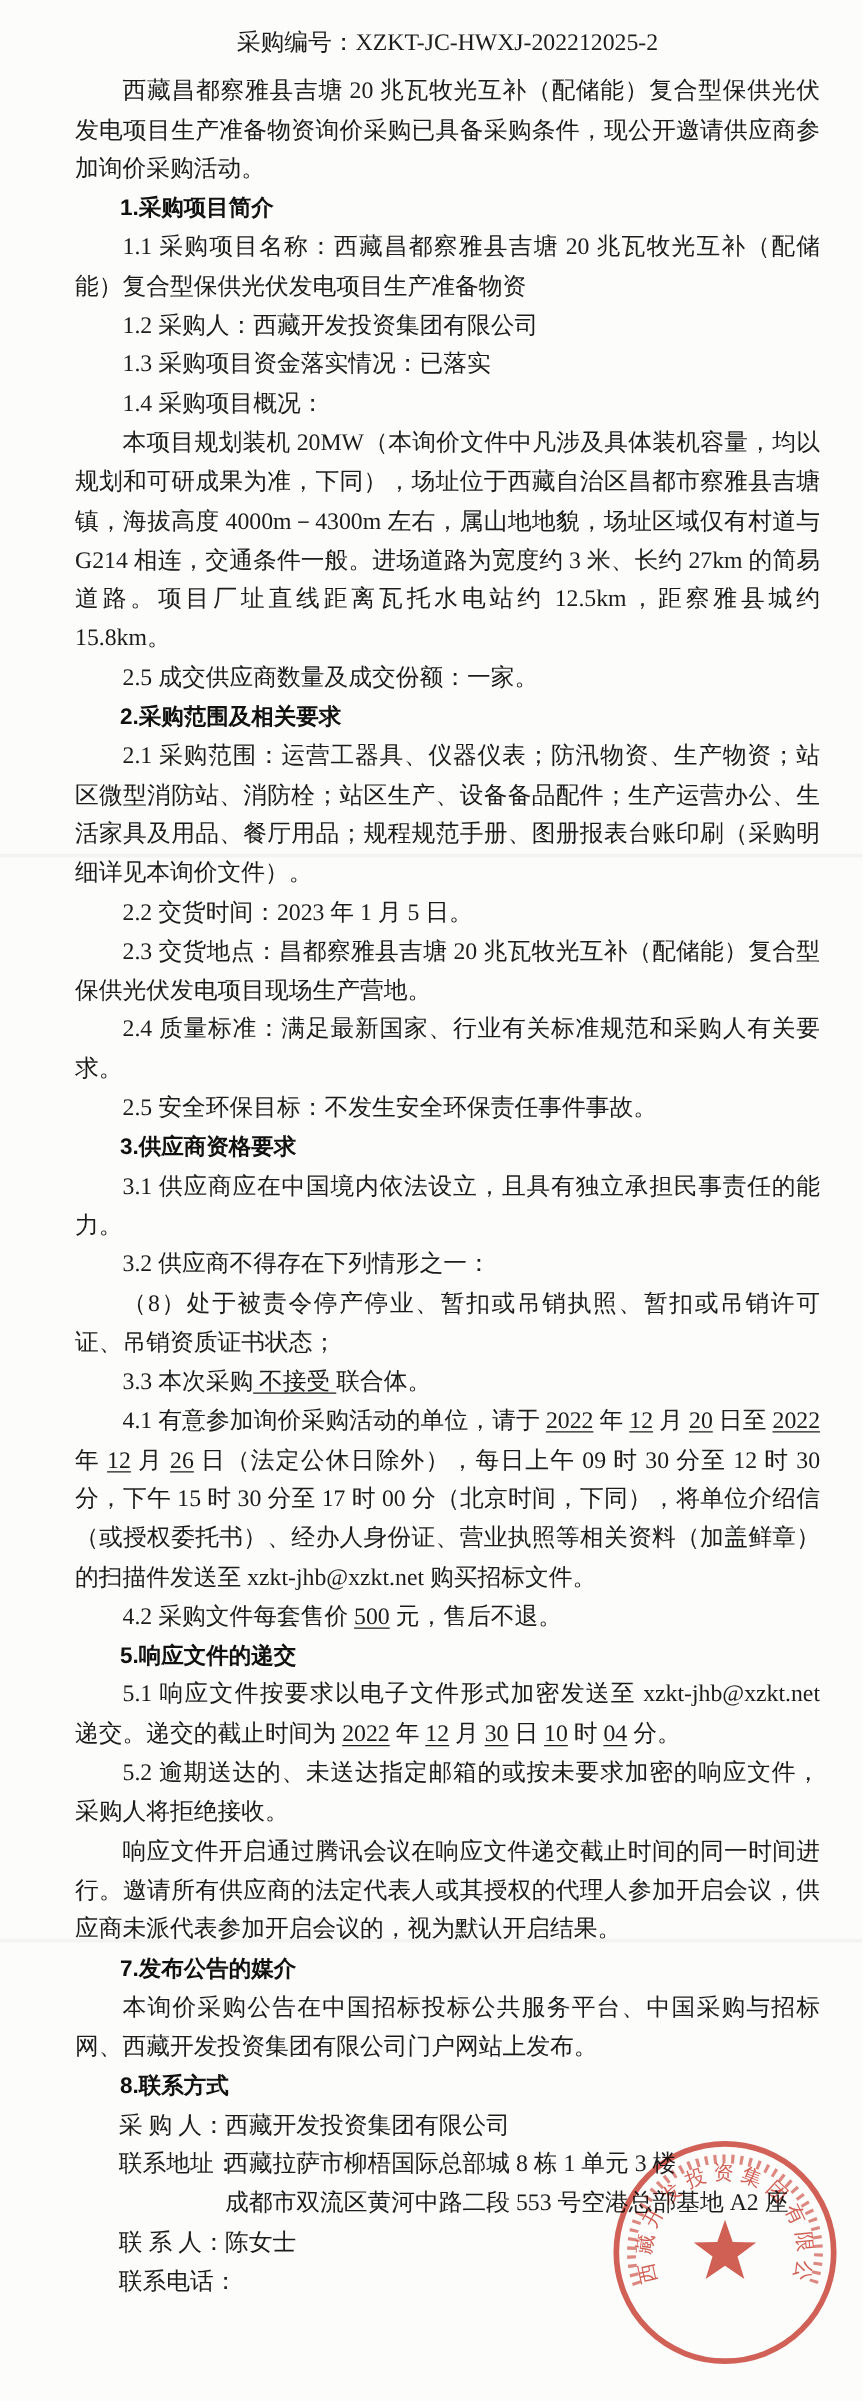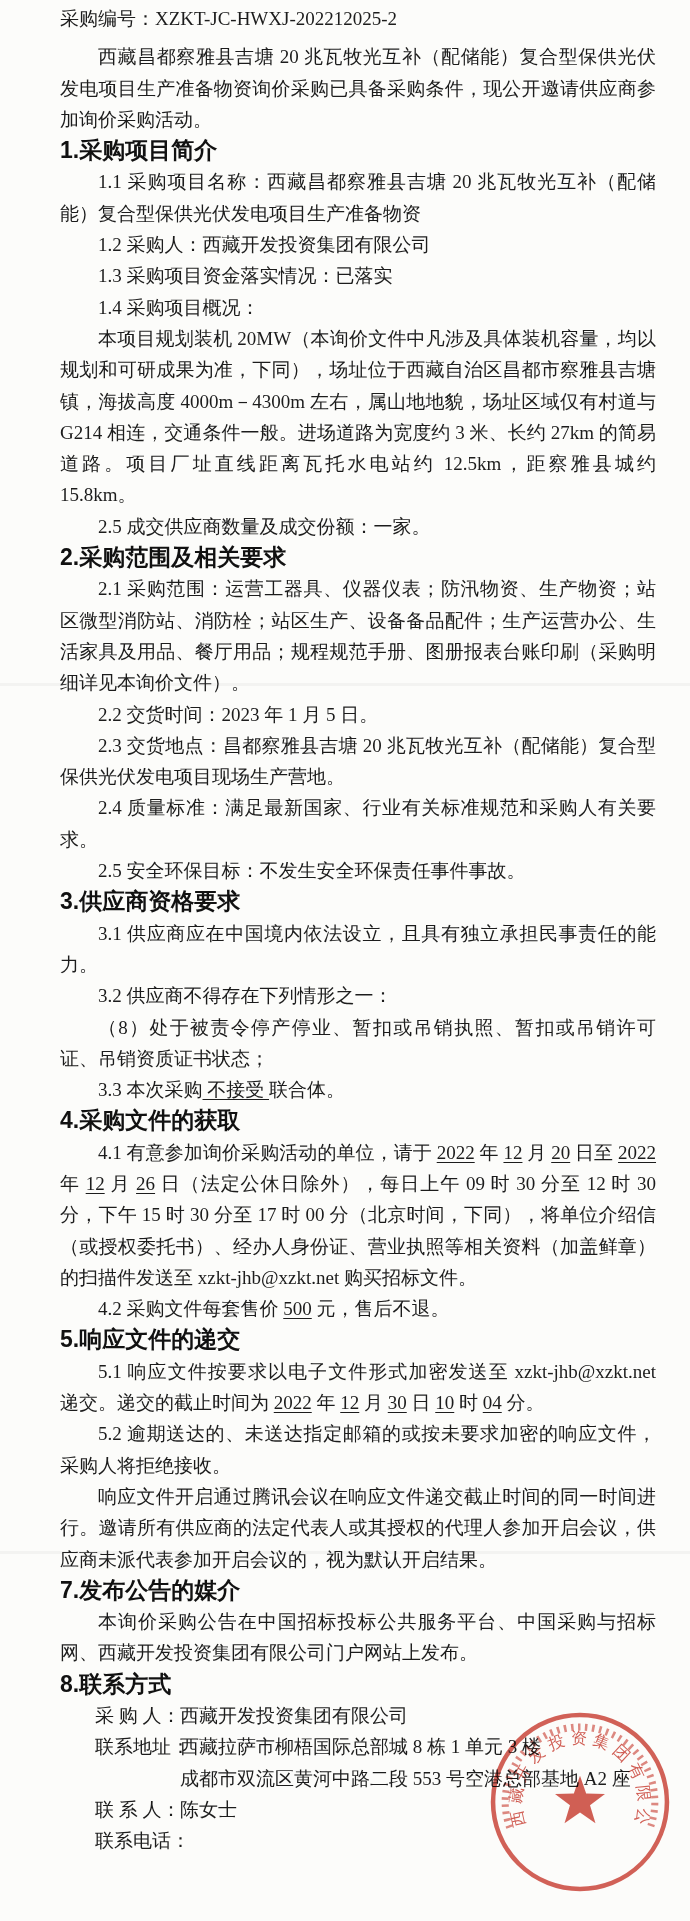--- a/index.html
+++ b/index.html
@@ -9,27 +9,28 @@
     background:#fcfcfa;
     box-sizing:border-box;
     padding:3px 34px 0 60px;
     overflow:hidden;
     font-family:"Liberation Serif","DejaVu Serif",serif;
     font-size:19px;
     line-height:31.3px;
     color:#1c1c1c;
   }
   p{margin:0;}
-  .doc-number{text-align:left;margin:0 0 7px 0;}
+  .doc-number{text-align:center;margin:16px 0 7px 0;}
   .para{text-indent:38px;text-align:justify;}
   .heading{
     font-family:"Liberation Sans","DejaVu Sans",sans-serif;
     font-weight:bold;
-    font-size:23px;
+    font-size:18px;
     color:#111;
+    margin-left:36px;
   }
   .contact{padding-left:35px;}
   .clabel{display:inline-block;width:85px;white-space:pre;}
   .u{text-decoration:underline;text-underline-offset:3px;}
   .seal{
     position:absolute;
     left:489px;top:1711px;
     width:182px;height:182px;
     mix-blend-mode:multiply;
     opacity:.88;
@@ -69,21 +70,20 @@
       <p class="para"><span>2.1 采购范围：运营工器具、仪器仪表；防汛物资、生产物资；站区微型消防站、消防栓；站区生产、设备备品配件；生产运营办公、生活家具及用品、餐厅用品；规程规范手册、图册报表台账印刷（采购明细详见本询价文件）。</span></p>
       <p class="para"><span>2.2 交货时间：2023 年 1 月 5 日。</span></p>
       <p class="para"><span>2.3 交货地点：昌都察雅县吉塘 20 兆瓦牧光互补（配储能）复合型保供光伏发电项目现场生产营地。</span></p>
       <p class="para"><span>2.4 质量标准：满足最新国家、行业有关标准规范和采购人有关要求。</span></p>
       <p class="para"><span>2.5 安全环保目标：不发生安全环保责任事件事故。</span></p>
       <p class="heading">3.供应商资格要求</p>
       <p class="para"><span>3.1 供应商应在中国境内依法设立，且具有独立承担民事责任的能力。</span></p>
       <p class="para"><span>3.2 供应商不得存在下列情形之一：</span></p>
       <p class="para"><span>（8）处于被责令停产停业、暂扣或吊销执照、暂扣或吊销许可证、吊销资质证书状态；</span></p>
       <p class="para"><span>3.3 本次采购</span><span class="u"> 不接受 </span><span>联合体。</span></p>
-      <p class="heading">4.采购文件的获取</p>
       <p class="para"><span>4.1 有意参加询价采购活动的单位，请于 </span><span class="u">2022</span><span> 年 </span><span class="u">12</span><span> 月 </span><span class="u">20</span><span> 日至 </span><span class="u">2022</span><span> 年 </span><span class="u">12</span><span> 月 </span><span class="u">26</span><span> 日（法定公休日除外），每日上午 09 时 30 分至 12 时 30 分，下午 15 时 30 分至 17 时 00 分（北京时间，下同），将单位介绍信（或授权委托书）、经办人身份证、营业执照等相关资料（加盖鲜章）的扫描件发送至 xzkt-jhb@xzkt.net 购买招标文件。</span></p>
       <p class="para"><span>4.2 采购文件每套售价 </span><span class="u">500</span><span> 元，售后不退。</span></p>
       <p class="heading">5.响应文件的递交</p>
       <p class="para"><span>5.1 响应文件按要求以电子文件形式加密发送至 xzkt-jhb@xzkt.net 递交。递交的截止时间为 </span><span class="u">2022</span><span> 年 </span><span class="u">12</span><span> 月 </span><span class="u">30</span><span> 日 </span><span class="u">10</span><span> 时 </span><span class="u">04</span><span> 分。</span></p>
       <p class="para"><span>5.2 逾期送达的、未送达指定邮箱的或按未要求加密的响应文件，采购人将拒绝接收。</span></p>
       <p class="para"><span>响应文件开启通过腾讯会议在响应文件递交截止时间的同一时间进行。邀请所有供应商的法定代表人或其授权的代理人参加开启会议，供应商未派代表参加开启会议的，视为默认开启结果。</span></p>
       <p class="heading">7.发布公告的媒介</p>
       <p class="para"><span>本询价采购公告在中国招标投标公共服务平台、中国采购与招标网、西藏开发投资集团有限公司门户网站上发布。</span></p>
       <p class="heading">8.联系方式</p>
       <p class="contact"><span class="clabel">采 购 人：</span><span>西藏开发投资集团有限公司</span></p>

